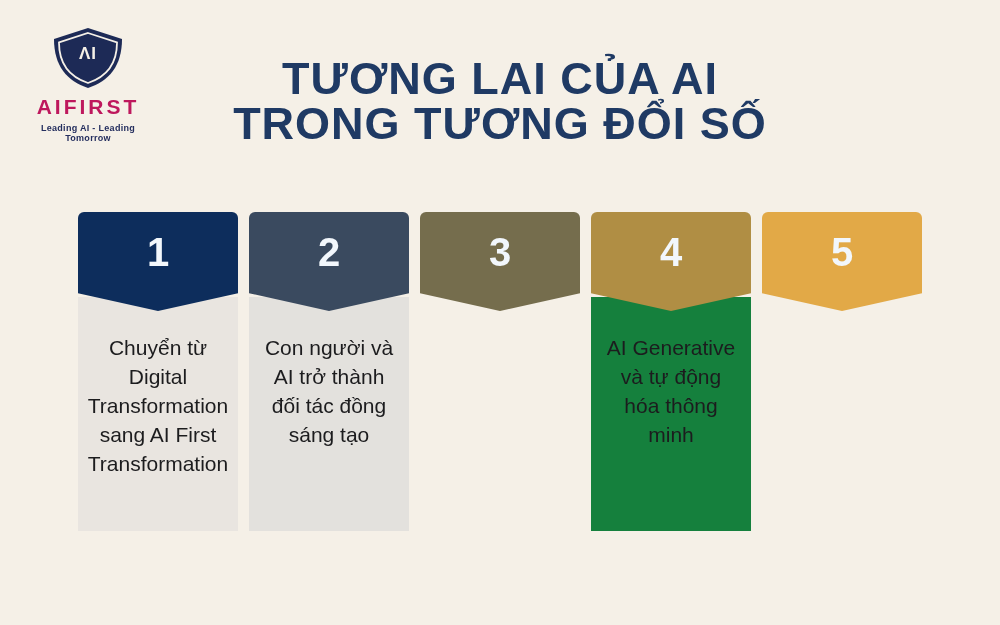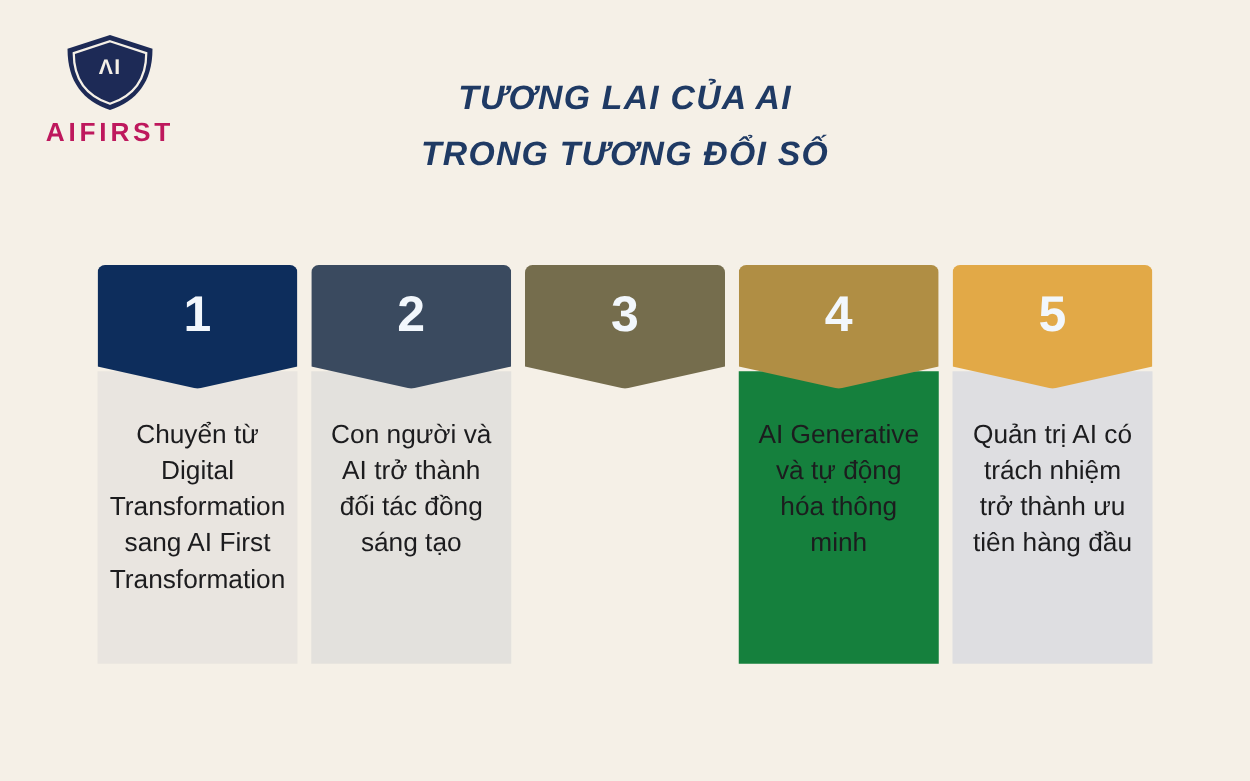--- a/index.html
+++ b/index.html
@@ -41,25 +41,24 @@
   }
 
   
   .title {
     position: absolute;
     top: 56px;
     left: 0;
     right: 0;
     text-align: center;
     font-weight: 700;
-    font-size: 27px;
+    font-size: 45px;
     line-height: 45px;
     letter-spacing: 1px;
     color: #1f3a64;
-    font-style: italic;
   }
 
   
   .columns {
     position: absolute;
     top: 212px;
     left: 78px;
     width: 844px;
     display: flex;
     justify-content: space-between;
@@ -100,20 +99,21 @@
 
 <div class="page">
 
   <div class="logo">
     <svg class="logo-shield" width="76" height="64" viewBox="0 0 76 64">
       <path d="M38 2 L72 13 C72 40 59 55 38 62 C17 55 4 40 4 13 Z" fill="#1d2a56"></path>
       <path d="M38 7 L67 16.5 C67 38.5 56 51 38 57 C20 51 9 38.5 9 16.5 Z" fill="none" stroke="#f5f0e7" stroke-width="1.8"></path>
       <text x="38" y="33" text-anchor="middle" font-family="Liberation Sans, sans-serif" font-size="17" font-weight="bold" letter-spacing="1" fill="#f5f0e7">ΛI</text>
     </svg>
     <div class="logo-brand">AIFIRST</div>
+    <div class="logo-tagline">Leading AI - Leading Tomorrow</div>
   </div>
 
   <div class="title">
     <div>TƯƠNG LAI CỦA AI</div>
     <div>TRONG TƯƠNG ĐỔI SỐ</div>
   </div>
 
   <div class="columns">
 
     <div class="column">
@@ -156,22 +156,16 @@
 và tự động
 hóa thông
 minh</p>
       </div>
     </div>
 
     <div class="column">
       <div class="col-header" style="background: rgb(226, 169, 71);">
         <span class="col-number">5</span>
       </div>
-      <div class="col-body" style="background: rgb(222, 222, 225);">
-        <p class="col-text">Quản trị AI có
-trách nhiệm
-trở thành ưu
-tiên hàng đầu</p>
-      </div>
     </div>
 
   </div>
 </div>
 
 </body></html>

